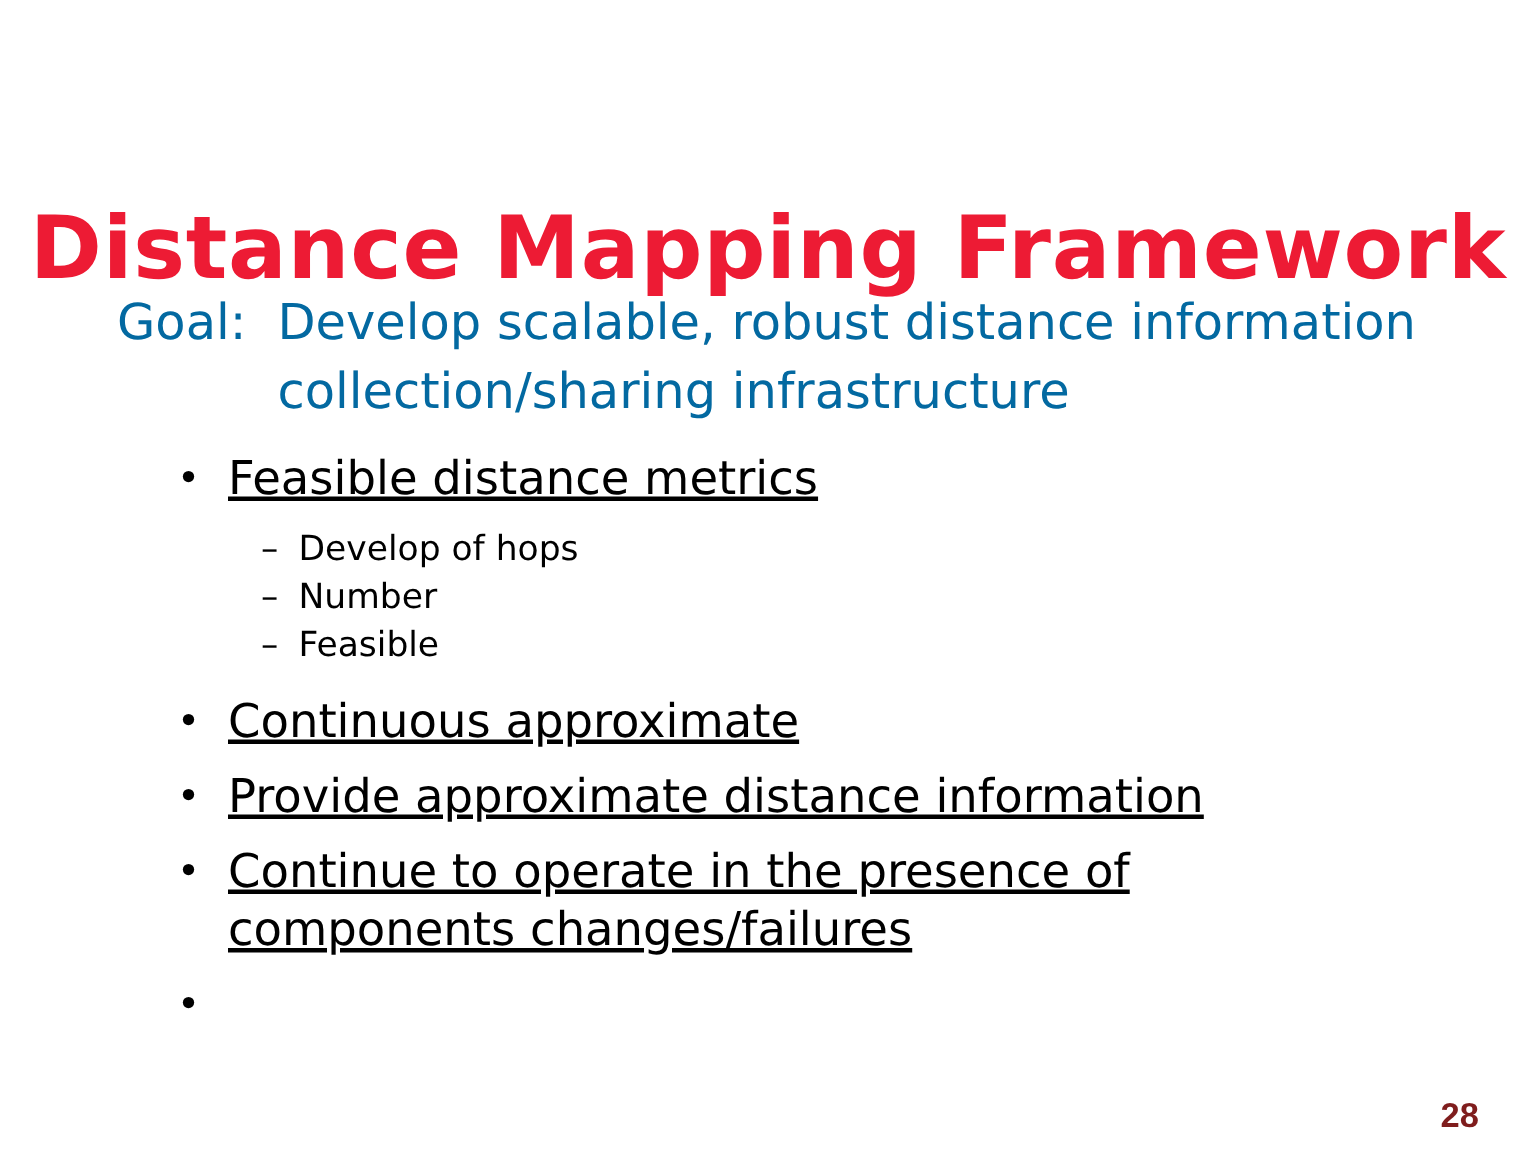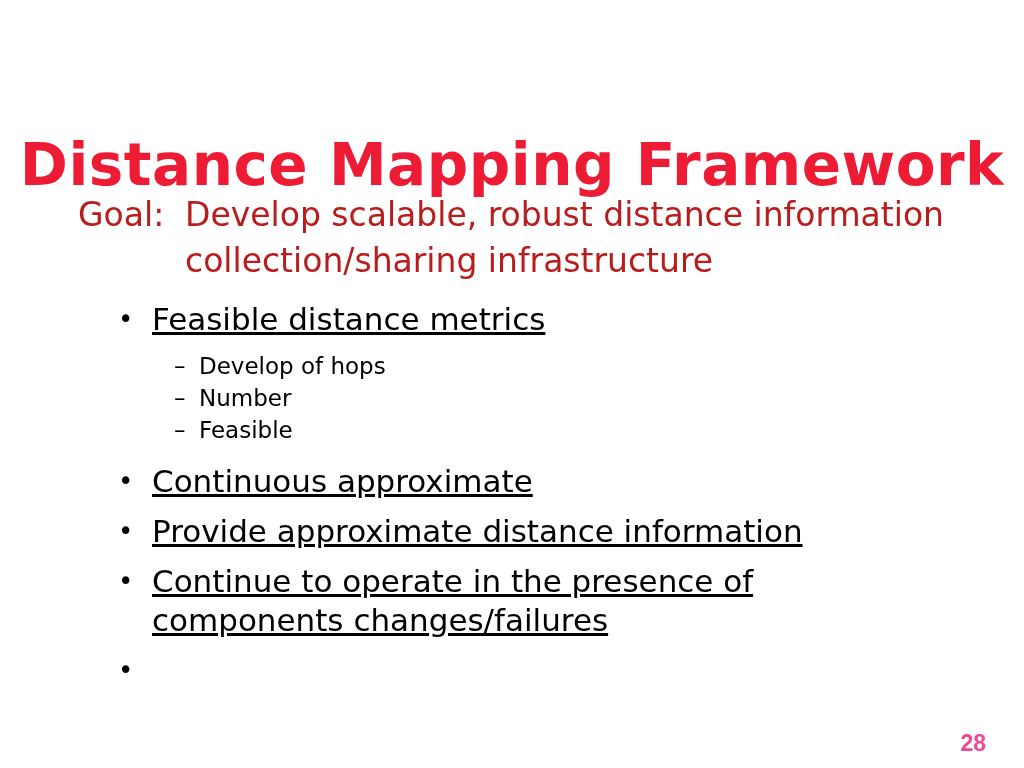--- a/index.html
+++ b/index.html
@@ -39,21 +39,21 @@
   }
 
   
   .goal-block {
     position: absolute;
     left: 78px;
     top: 192px;
     width: 920px;
     font-size: 33px;
     line-height: 46px;
-    color: #b91c1c;
+    color: #0369a1;
     font-family: "DejaVu Sans", sans-serif;
   }
   .goal-row {
     display: flex;
     align-items: flex-start;
   }
   .goal-label {
     flex: 0 0 auto;
     width: 107px;
     white-space: nowrap;
@@ -118,21 +118,21 @@
 
   
   .page-number {
     position: absolute;
     right: 38px;
     bottom: 12px;
     font-family: "Liberation Sans", sans-serif;
     font-weight: bold;
     font-size: 23px;
     line-height: 26px;
-    color: #ec4899;
+    color: #7f1d1d;
   }
 </style>
 </head>
 <body>
 
 <div class="slide">
 
   <h1 class="slide-title">Distance  Mapping Framework</h1>
 
   <div class="goal-block">

